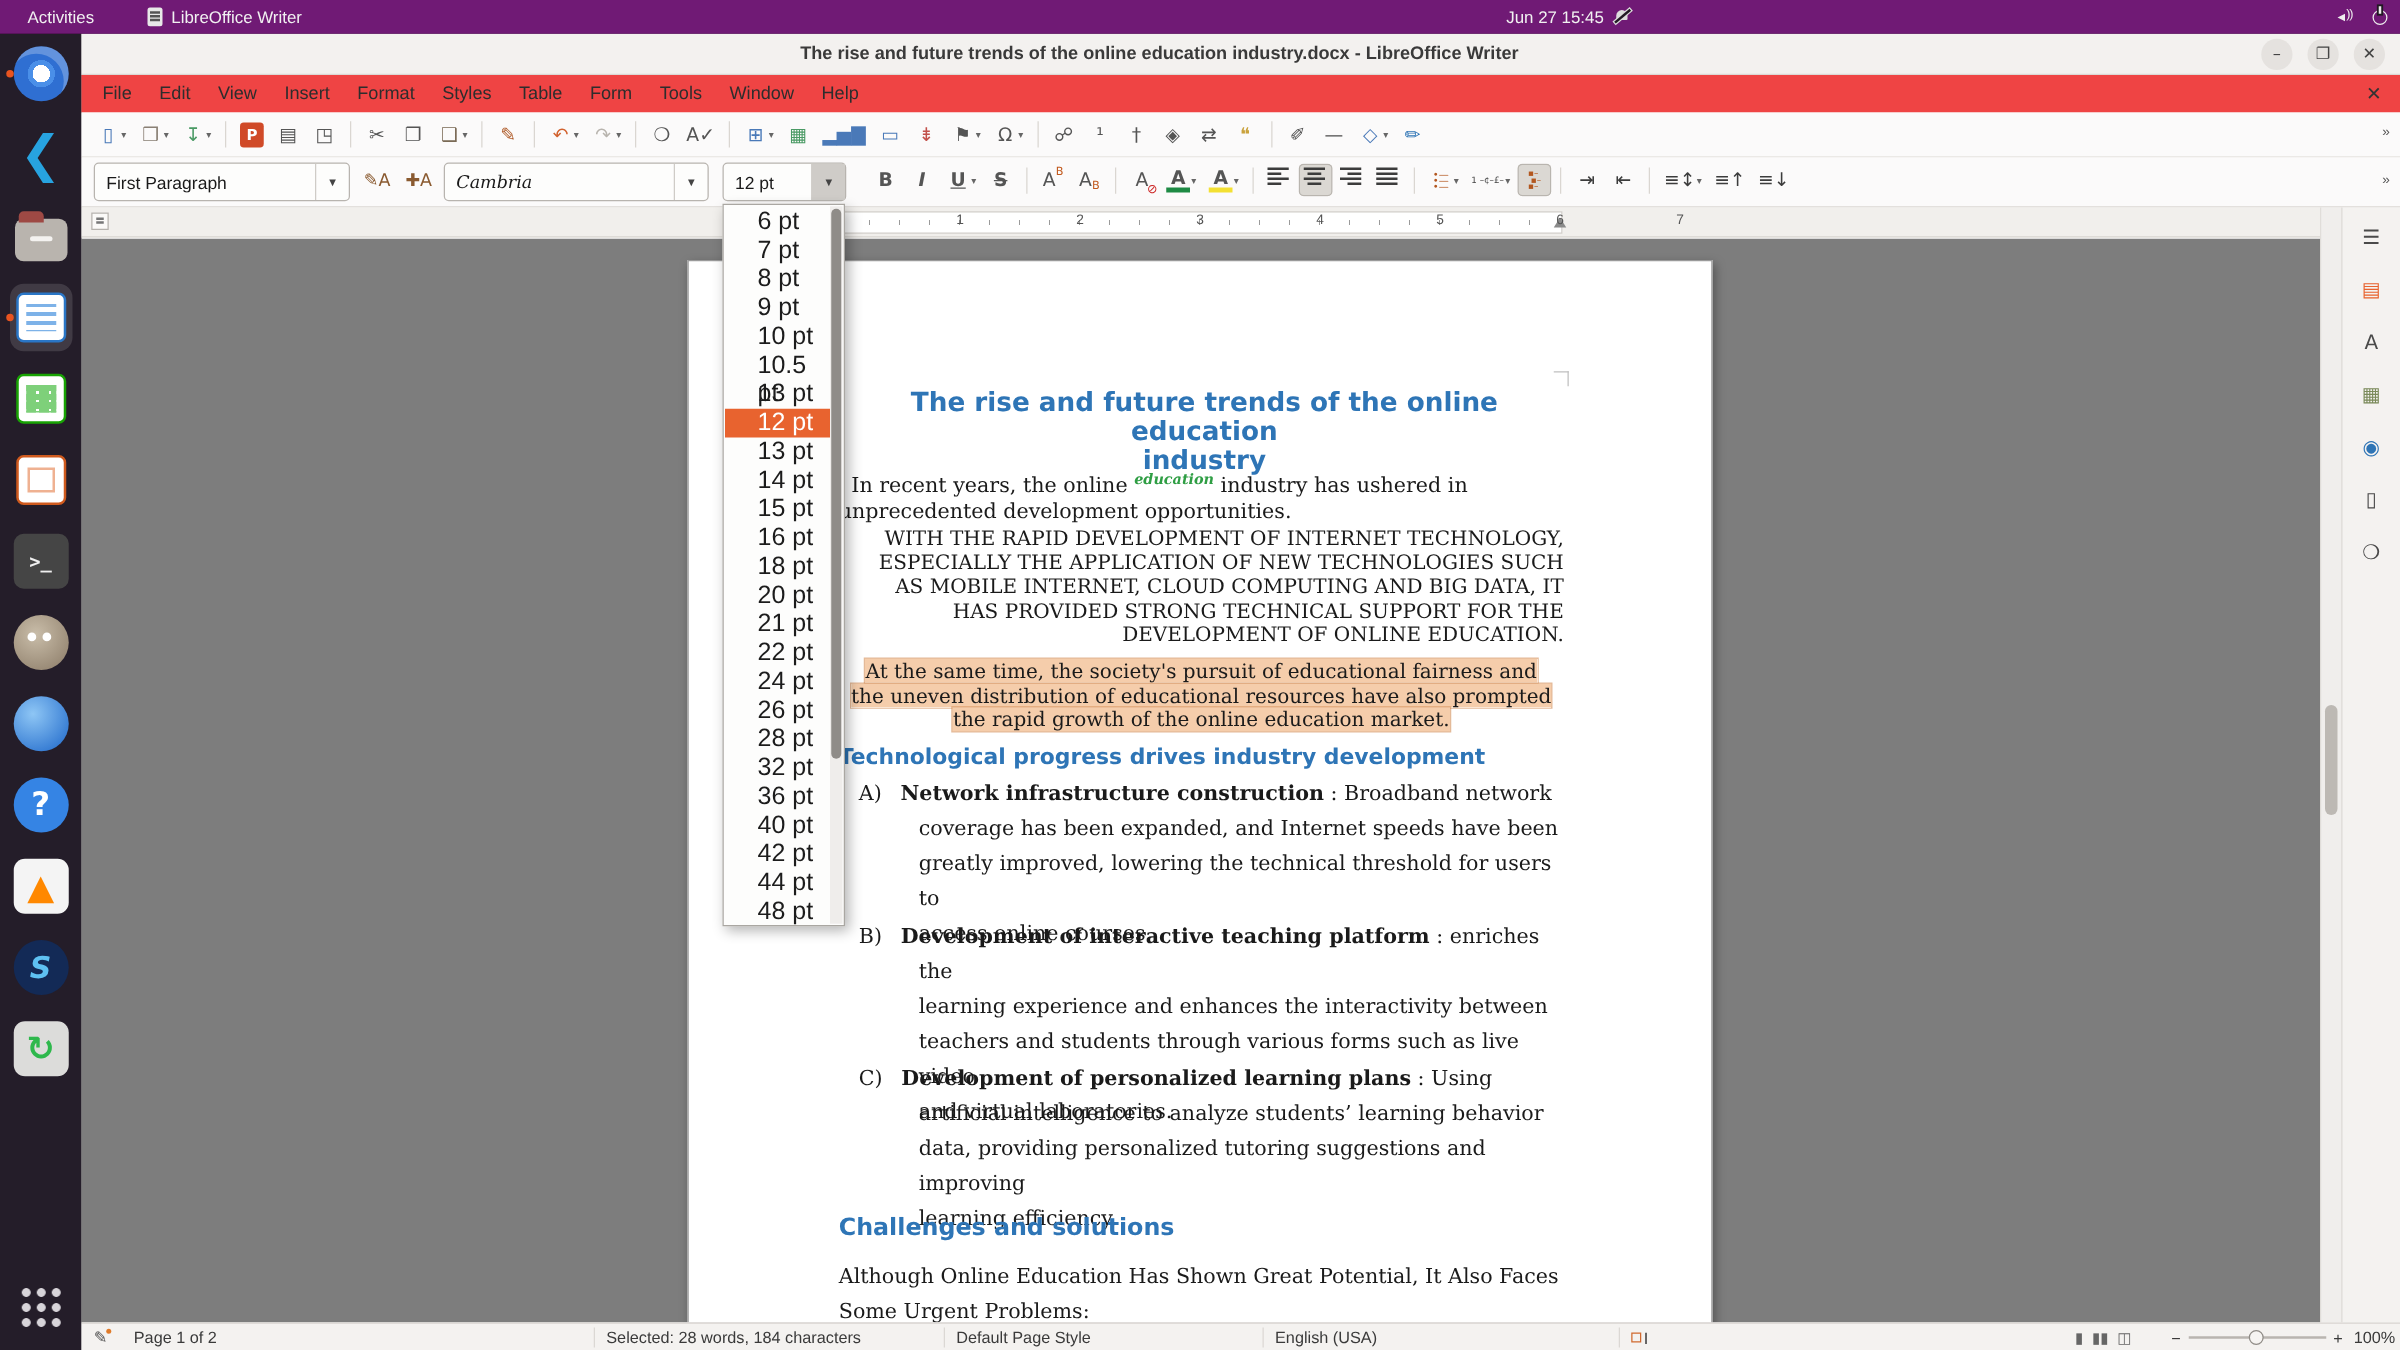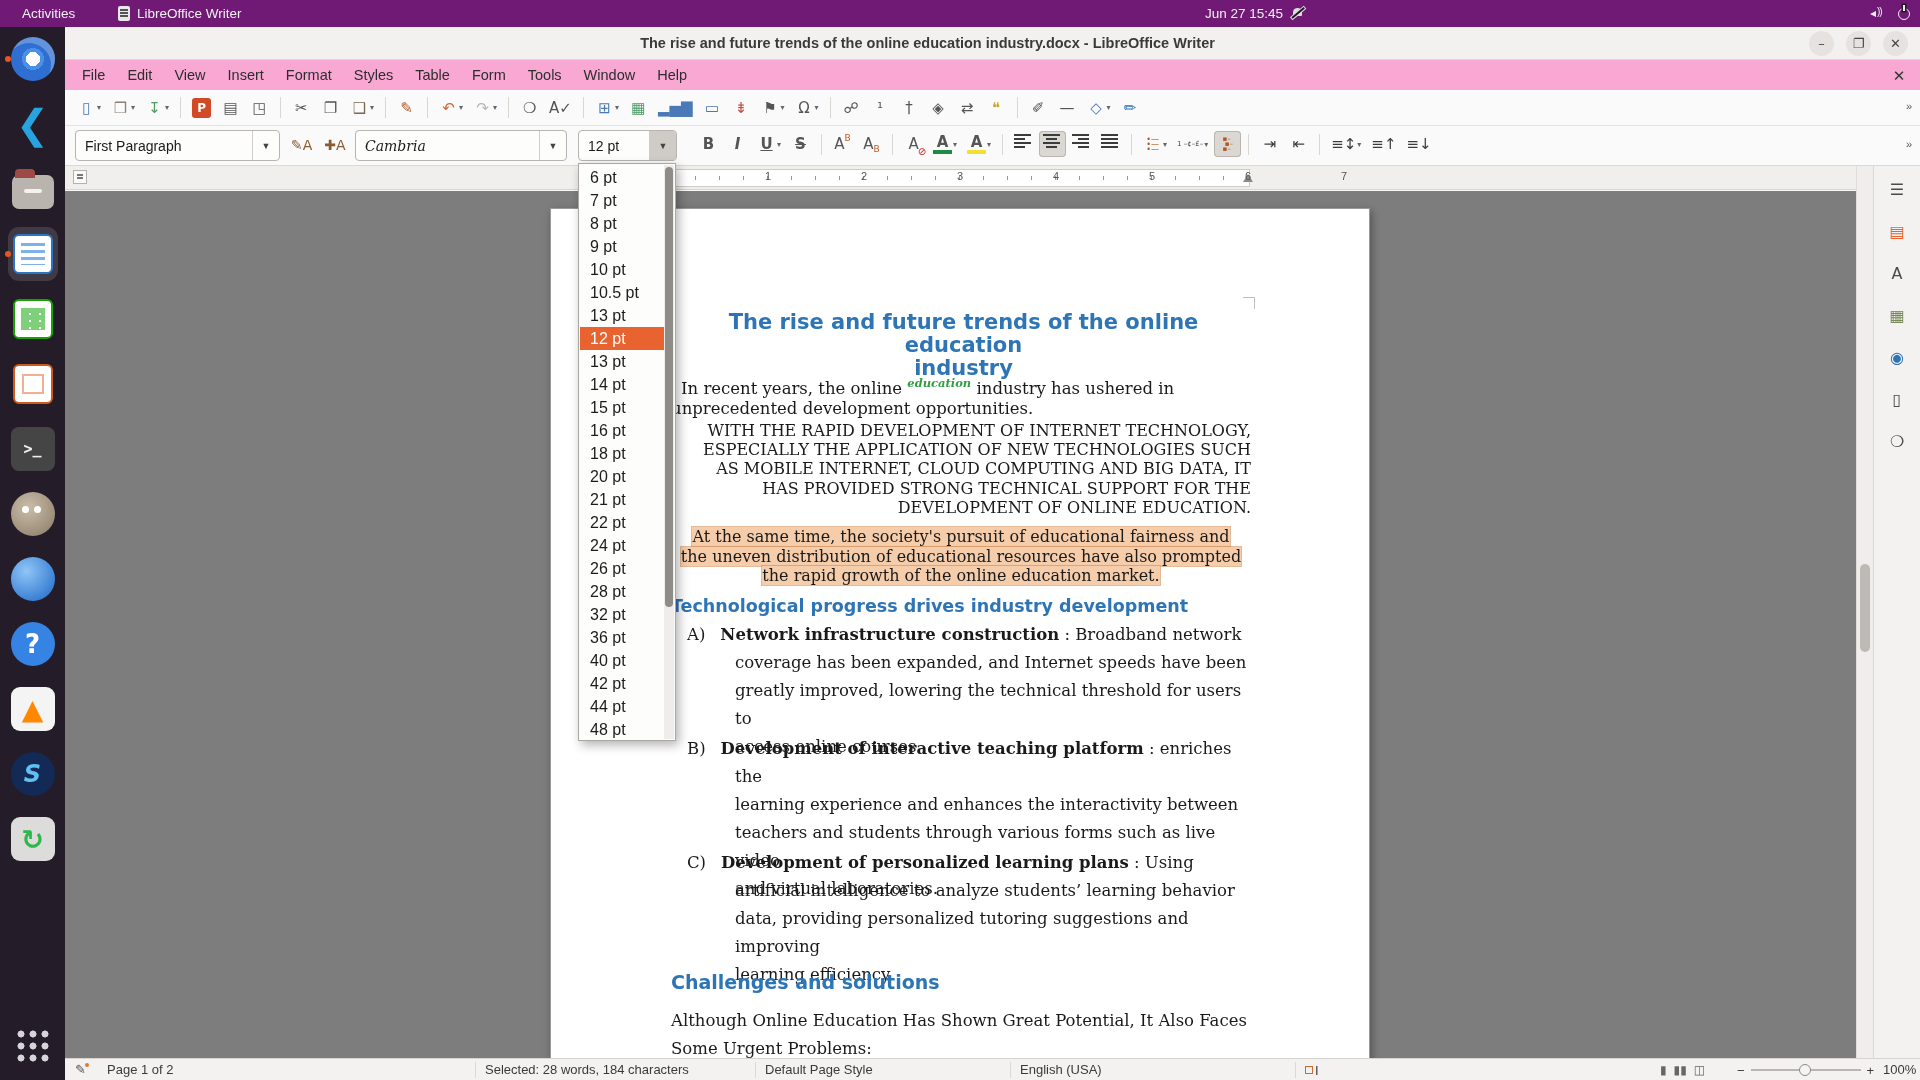--- a/index.html
+++ b/index.html
@@ -55,21 +55,21 @@
   .dk-app-grid { margin-top:auto; }
   .dk-app-grid .tile { background-image:radial-gradient(circle, #d7d4d9 3.2px, transparent 3.8px); background-size:12px 12px; background-position:center; width:34px; height:34px; }
 
   
   #window { position:absolute; left:65px; top:27px; width:1855px; height:1053px; background:#fbfafa; z-index:10; }
   #titlebar { position:absolute; left:0; top:0; width:100%; height:33px; background:#f3f1ef; border-bottom:1px solid #dcd9d5; }
   #titlebar .win-title { position:absolute; left:0; right:130px; top:0; height:33px; line-height:33px; text-align:center; font-size:14.5px; font-weight:bold; color:#3a3a3a; white-space:nowrap; overflow:hidden; }
   .win-controls { position:absolute; right:12px; top:4px; display:flex; gap:12px; }
   .win-btn { width:25px; height:25px; border-radius:50%; background:#e5e2df; color:#444; font-size:13px; display:flex; align-items:center; justify-content:center; font-family:"DejaVu Sans",sans-serif; }
 
-  #menubar { position:absolute; left:0; top:33px; width:100%; height:30px; background:#f9a8d4; display:flex; align-items:center; padding-left:6px; }
+  #menubar { position:absolute; left:0; top:33px; width:100%; height:30px; background:#ef4444; display:flex; align-items:center; padding-left:6px; }
   .menu-item { font-size:14.5px; color:#2d2d2d; padding:4px 11px; border-radius:4px; }
   #menubar-close { position:absolute; right:10px; top:5px; font-size:15px; color:#333; width:22px; height:22px; text-align:center; line-height:22px; }
 
   
   #toolbar-std { position:absolute; left:0; top:63px; width:100%; height:36px; background:#fbfafa; border-bottom:1px solid #e6e3df; display:flex; align-items:center; padding-left:8px; gap:2px; }
   .tb-btn { display:flex; align-items:center; gap:1px; padding:3px 4px; border-radius:4px; }
   .tb-btn .glyph { min-width:19px; height:20px; display:flex; align-items:center; justify-content:center; font-size:15px; color:#555; font-family:"DejaVu Sans",sans-serif; }
   .tb-btn .dd { font-size:8px; color:#666; }
   .tb-sep { width:1px; height:21px; background:#dad6d1; margin:0 5px; flex:0 0 auto; }
   .tb-overflow { position:absolute; right:8px; top:10px; font-size:11px; color:#555; }
@@ -154,21 +154,21 @@
   #sb-views { left:1595px; display:flex; gap:7px; align-items:center; font-size:12px; color:#666; }
   #sb-zoomslider { left:1672px; display:flex; align-items:center; gap:6px; }
   #sb-zoomslider .track { position:relative; width:110px; height:2px; background:#b9b5b0; }
   #sb-zoomslider .mid { position:absolute; left:54px; top:-3px; width:2px; height:8px; background:#a5a19c; }
   #sb-zoomslider .knob { position:absolute; left:48px; top:-5px; width:12px; height:12px; border-radius:50%; background:#f6f4f2; border:1px solid #8f8b86; }
   #sb-zoom { left:1818px; }
 
   
   #size-dropdown { position:absolute; left:578px; top:163px; width:98px; height:578px; background:#fdfdfc; border:1px solid #aaa7a2; box-shadow:3px 4px 10px rgba(0,0,0,0.3); z-index:50; }
   #size-options { position:absolute; left:1px; top:2px; right:11px; bottom:2px; display:flex; flex-direction:column; }
-  .size-opt { height:23px; line-height:23px; padding-left:10px; font-size:16px; color:#1c1c1c; flex:0 0 auto; }
+  .size-opt { height:23px; line-height:23px; padding-left:26px; font-size:20px; color:#1c1c1c; flex:0 0 auto; }
   .size-opt.selected { background:#e8632f; color:#fff; }
   #dd-scroll { position:absolute; right:1px; top:1px; width:10px; bottom:1px; background:#efedeb; }
   #dd-thumb { position:absolute; left:1px; top:2px; width:8px; height:440px; background:#8f8c88; border-radius:4px; }
 </style>
 </head>
 <body>
 
 <div id="app">
 
   <div id="topbar">

